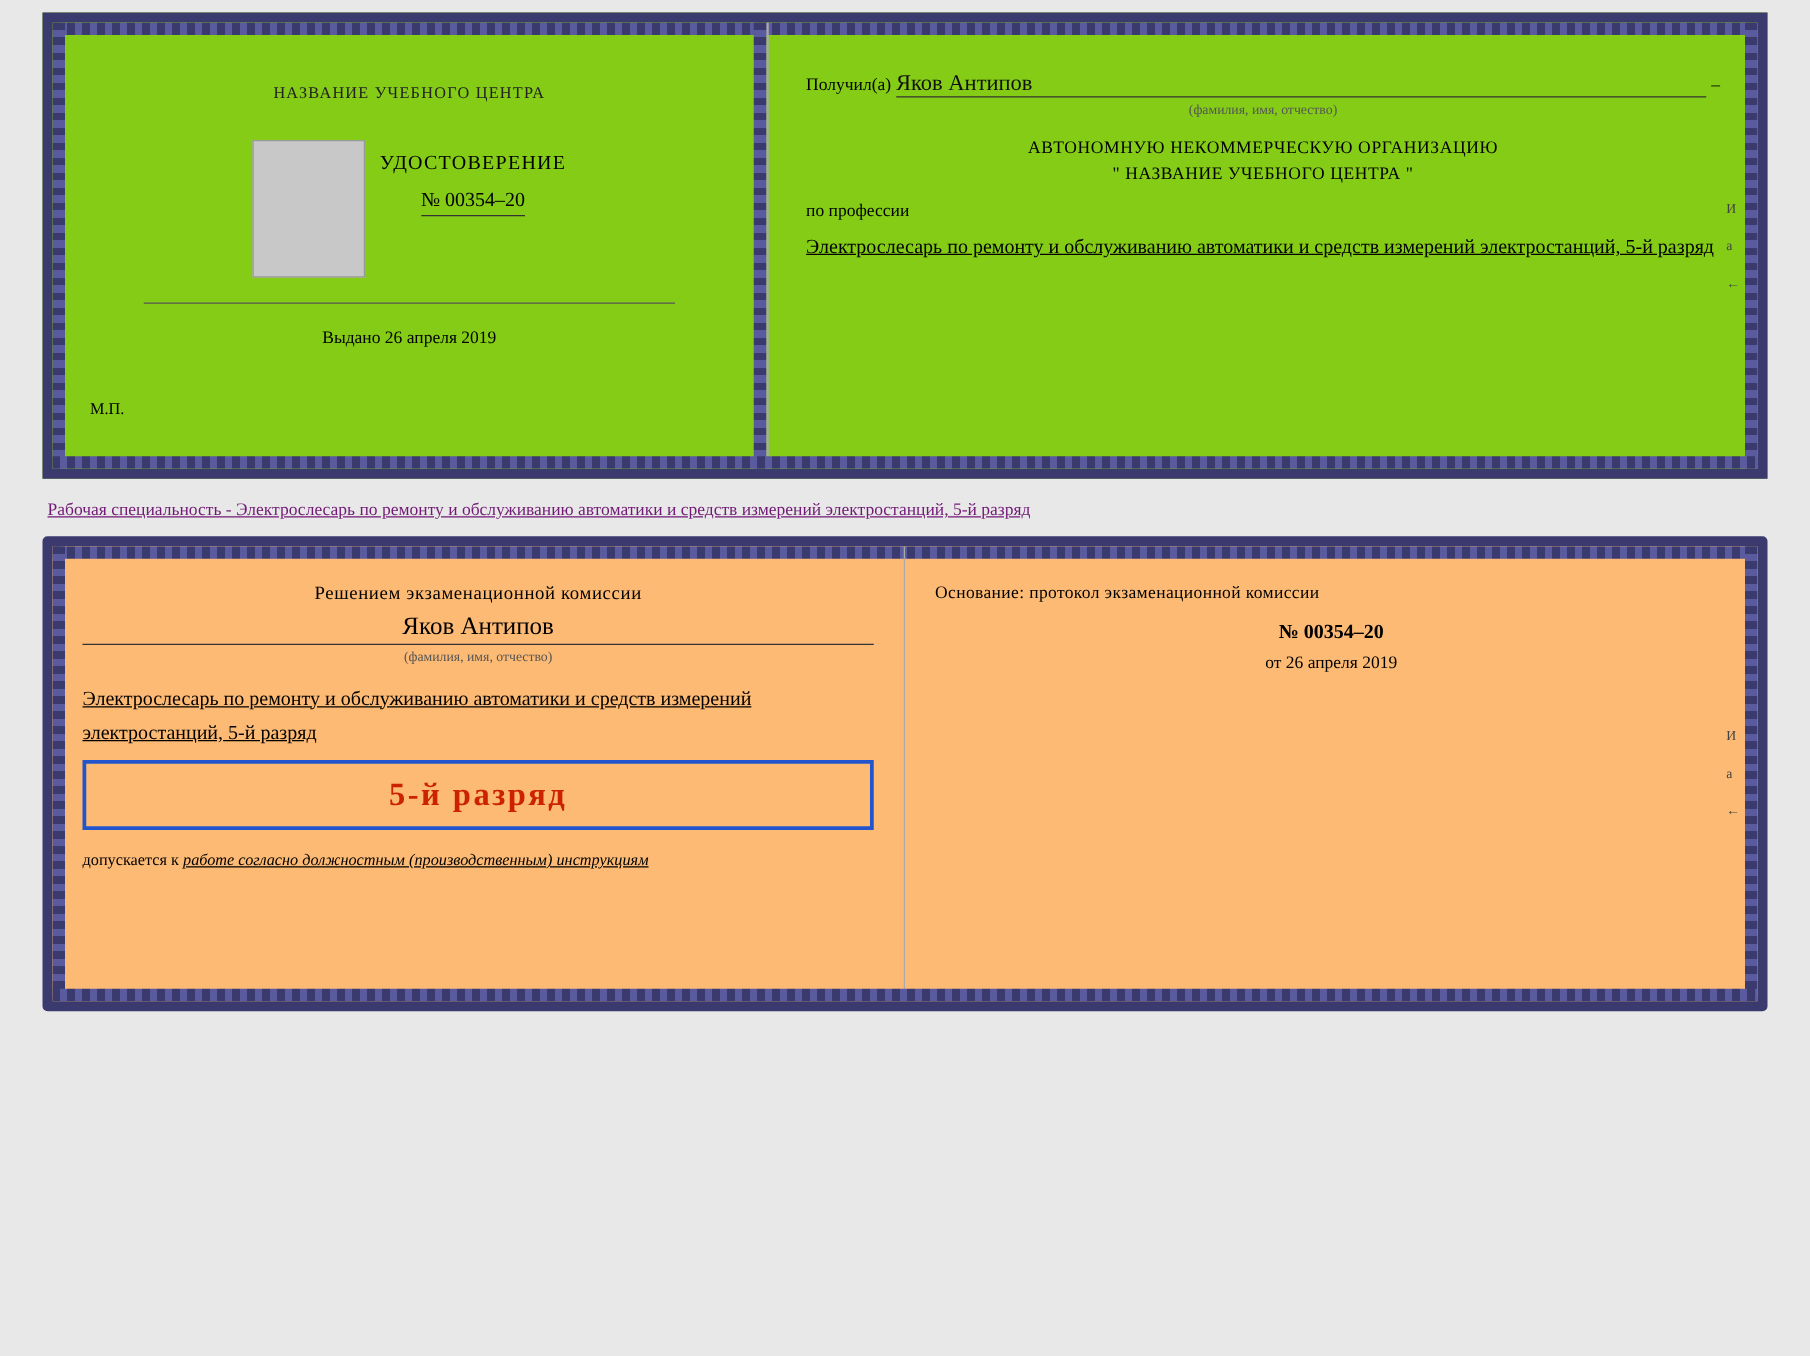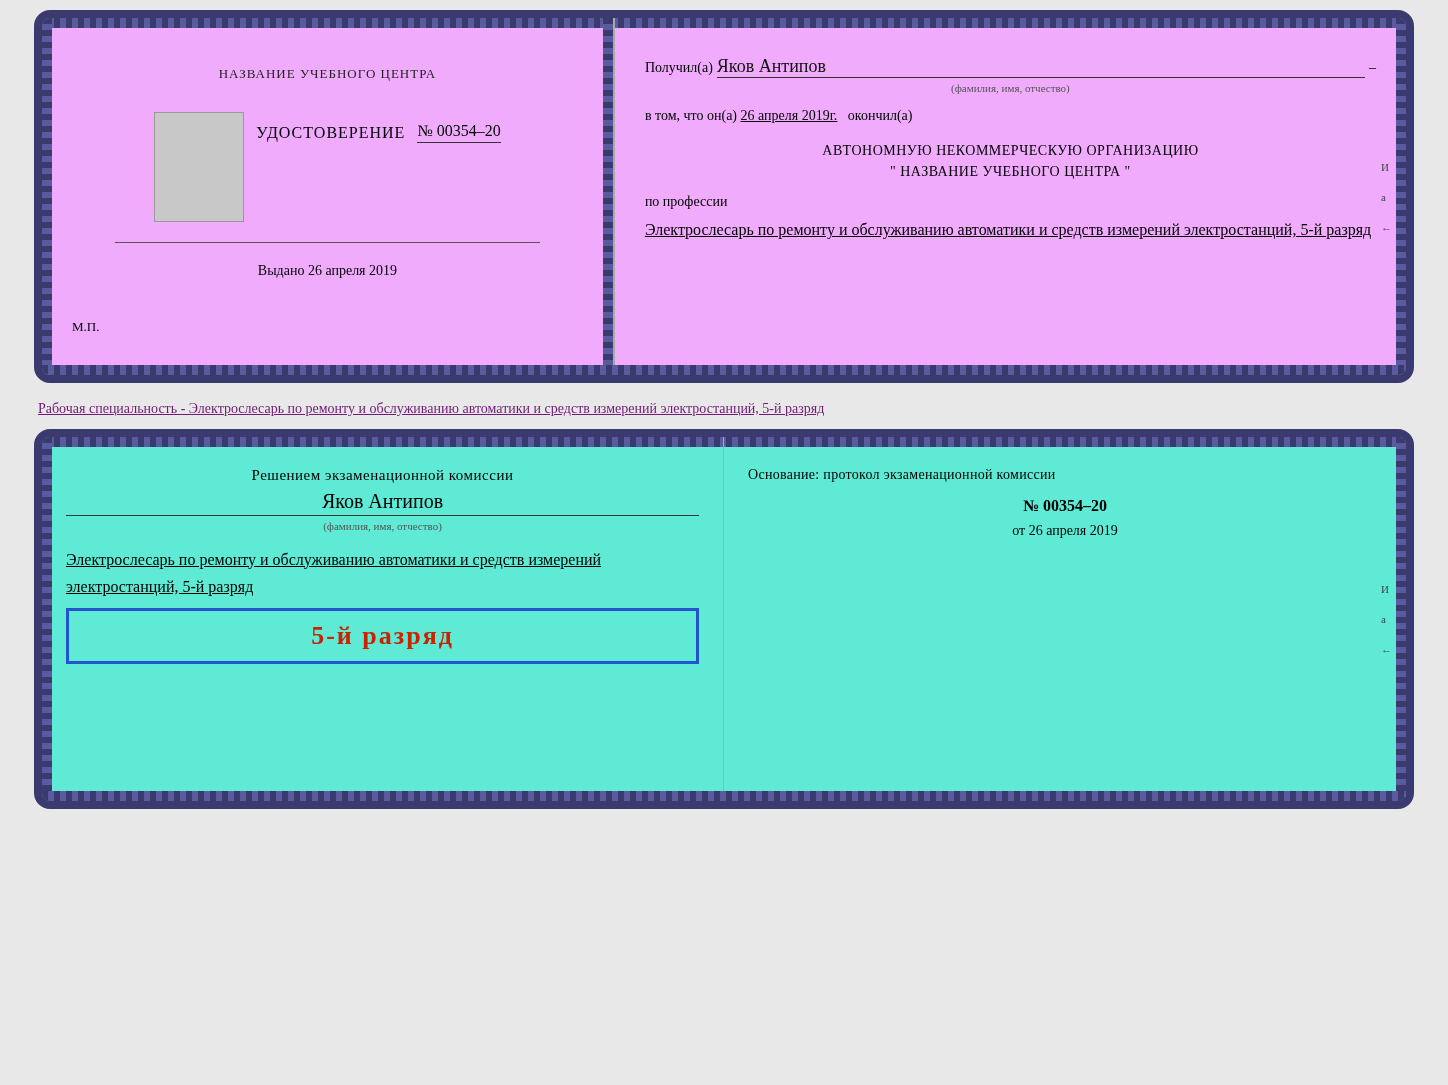--- a/index.html
+++ b/index.html
@@ -18,23 +18,23 @@
       width: 1380px;
       display: flex;
       flex-direction: column;
       gap: 8px;
     }
 
     
     .cert-top {
       display: flex;
       width: 100%;
-      background: #f0abfc;
+      background: #84cc16;
       border: 8px solid #3a3a6e;
-      border-radius: 16px;
+      border-radius: 0;
       overflow: hidden;
       min-height: 320px;
       position: relative;
     }
 
     .cert-top::before {
       content: '';
       position: absolute;
       top: 0; left: 0; right: 0;
       height: 10px;
@@ -207,23 +207,23 @@
       color: #701a75;
       padding: 8px 0 2px 4px;
       text-decoration: underline;
       line-height: 1.4;
     }
 
     
     .cert-bottom {
       display: flex;
       width: 100%;
-      background: #5eead4;
+      background: #fdba74;
       border: 8px solid #3a3a6e;
-      border-radius: 16px;
+      border-radius: 4px;
       overflow: hidden;
       min-height: 380px;
       position: relative;
     }
 
     .cert-bottom::before {
       content: '';
       position: absolute;
       top: 0; left: 0; right: 0;
       height: 10px;
@@ -383,21 +383,21 @@
 <body>
 
 <div class="document-container">
 
   <div class="cert-top">
     <div class="left-panel">
       <div class="org-name">НАЗВАНИЕ УЧЕБНОГО ЦЕНТРА</div>
 
       <div style="display:flex; gap:12px; align-items:flex-start; margin-top:10px;">
         <div class="photo-placeholder"></div>
-        <div style="display:flex; flex-direction:row; align-items:center; gap:12px; margin-top:10px;">
+        <div style="display:flex; flex-direction:column; align-items:center; gap:12px; margin-top:10px;">
           <div class="cert-title">УДОСТОВЕРЕНИЕ</div>
           <div class="cert-number">№ 00354–20</div>
         </div>
       </div>
 
       <hr class="line-separator">
 
       <div class="issued-row">
         <span>Выдано</span>
         <span style="font-family:'Segoe Script','Comic Sans MS',cursive;">26 апреля 2019</span>
@@ -409,26 +409,20 @@
 
     <div class="right-panel">
 
       <div class="recipient-line">
         <span class="recipient-label">Получил(а)</span>
         <span class="recipient-name">Яков Антипов</span>
         <span style="font-size:14px;">–</span>
       </div>
       <div class="fio-caption">(фамилия, имя, отчество)</div>
 
-      <div class="completed-line">
-        <span>в том, что он(а)</span>
-        <span class="date-handwritten" style="font-family:'Segoe Script','Comic Sans MS',cursive; text-decoration:underline;">26 апреля 2019г.</span>
-        &nbsp;
-        <span>окончил(а)</span>
-      </div>
 
       <div class="org-block">
         <div>АВТОНОМНУЮ НЕКОММЕРЧЕСКУЮ ОРГАНИЗАЦИЮ</div>
         <div>" НАЗВАНИЕ УЧЕБНОГО ЦЕНТРА "</div>
       </div>
 
       <div class="profession-label">по профессии</div>
       <div class="profession-text" style="font-family:'Segoe Script','Comic Sans MS',cursive; font-size:16px; line-height:1.8;">Электрослесарь по ремонту и обслуживанию автоматики и средств измерений электростанций, 5-й разряд</div>
 
       <div class="side-marks">
@@ -446,20 +440,24 @@
       <div class="decision-text">Решением экзаменационной комиссии</div>
 
       <div class="name-handwritten">Яков Антипов</div>
       <div class="fio-small">(фамилия, имя, отчество)</div>
 
 
       <div class="qual-handwritten">Электрослесарь по ремонту и обслуживанию автоматики и средств измерений электростанций, 5-й разряд</div>
 
       <div class="rank-badge">5-й разряд</div>
 
+      <div class="допускается">
+        <span>допускается к</span>
+        <span class="допускается-italic">работе согласно должностным (производственным) инструкциям</span>
+      </div>
     </div>
 
     <div class="bottom-right">
       <div class="basis-text">Основание: протокол экзаменационной комиссии</div>
 
       <div class="protocol-number">№ 00354–20</div>
 
       <div class="protocol-date">
         <span>от</span>
         <span style="font-family:'Segoe Script','Comic Sans MS',cursive;">26 апреля 2019</span>

